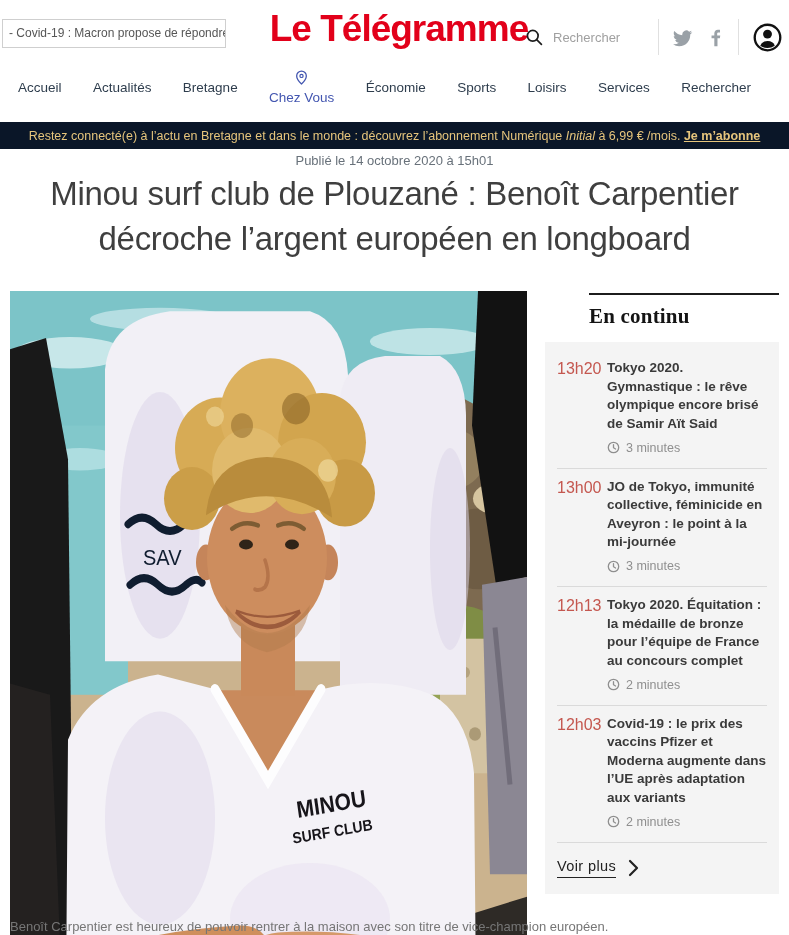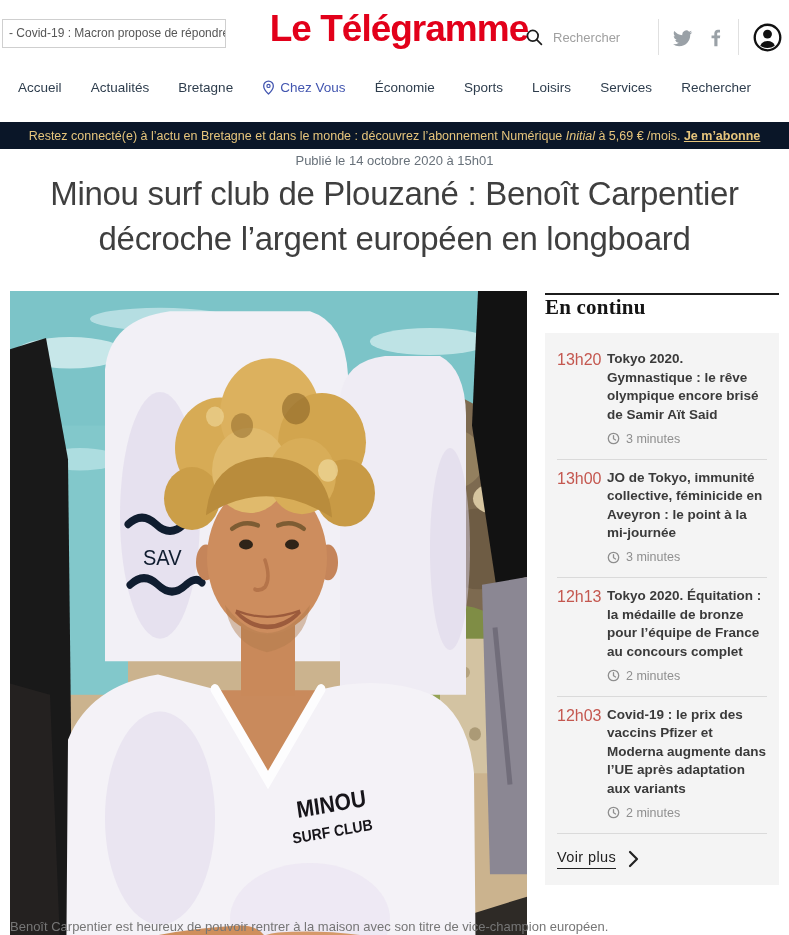--- a/index.html
+++ b/index.html
@@ -34,21 +34,21 @@
   .vdiv { width:1px; height:36px; background:#e0e0e0; }
   .soc-icon { cursor:pointer; display:flex; align-items:center; }
 
   
   .nav {
     position:absolute; left:0; right:0; top:68px; height:38px;
     display:flex; align-items:center; justify-content:space-between;
     padding:0 38px 0 18px; font-size:13.5px; color:#2e3d4d;
   }
   .nav-item { cursor:pointer; white-space:nowrap; }
-  .nav-item.accent { color:#4356b0; display:flex; align-items:center; gap:5px; }
+  .nav-item.accent { color:#4356b0; display:flex; align-items:center; gap:5px;flex-direction:column; }
 
   
   .banner {
     position:absolute; left:0; right:0; top:122px; height:27px;
     background:#0a1628; color:#e6c57c; font-size:12.5px;
     display:flex; align-items:center; justify-content:center; gap:0;
     white-space:pre;
   }
   .banner .it { font-style:italic; }
   .banner .cta { text-decoration:underline; font-weight:bold; cursor:pointer; }
@@ -72,23 +72,23 @@
   .photo svg { display:block; width:100%; height:100%; }
 
   .caption {
     position:absolute; left:10px; top:919px; width:740px;
     font-size:13px; color:#767676;
   }
 
   
   .sidebar { position:absolute; left:545px; top:293px; width:234px; }
   .sb-heading {
-    border-top:2px solid #1c1c1c; 
+    border-top:2px solid #1c1c1c; padding-top:9px;
     font-family:"Liberation Serif", serif; font-weight:bold;
-    font-size:21px; color:#141414; letter-spacing:0.2px;
+    font-size:21px; color:#141414; letter-spacing:0.2px;margin-left:44px;
   }
   .sb-panel { margin-top:13px; background:#f4f4f4; padding:15px 12px 16px 12px; }
   .sb-item {
     display:flex; gap:10px; padding:9px 0 13px 0;
     border-bottom:1px solid #dadada; cursor:pointer;
   }
   .sb-item:first-child { padding-top:2px; }
   .sb-time { min-width:40px; font-size:16px; color:#c4574f; padding-top:1px; }
   .sb-title { font-size:13.5px; font-weight:600; color:#3a3a3a; line-height:1.38; }
   .sb-read {
@@ -153,21 +153,21 @@
     <span>Chez Vous</span>
   </span>
   <span class="nav-item">Économie</span>
   <span class="nav-item">Sports</span>
   <span class="nav-item">Loisirs</span>
   <span class="nav-item">Services</span>
   <span class="nav-item">Rechercher</span>
 </nav>
 
 <div class="banner">
-  <span>Restez connecté(e) à l’actu en Bretagne et dans le monde : découvrez l’abonnement Numérique </span><span class="it">Initial</span><span> à 5,69 € /mois. </span><span class="cta">Je m’abonne</span>
+  <span>Restez connecté(e) à l’actu en Bretagne et dans le monde : découvrez l’abonnement Numérique </span><span class="it">Initial</span><span> à 6,99 € /mois. </span><span class="cta">Je m’abonne</span>
 </div>
 
 <div class="published">Publié le 14 octobre 2020 à 15h01</div>
 
 <h1 class="headline">Minou surf club de Plouzané : Benoît Carpentier décroche l’argent européen en longboard</h1>
 
 <div class="photo">
   <svg viewBox="0 0 517 625" preserveAspectRatio="none">
 
     <rect x="0" y="0" width="517" height="175" fill="#7cc4c8"></rect>

